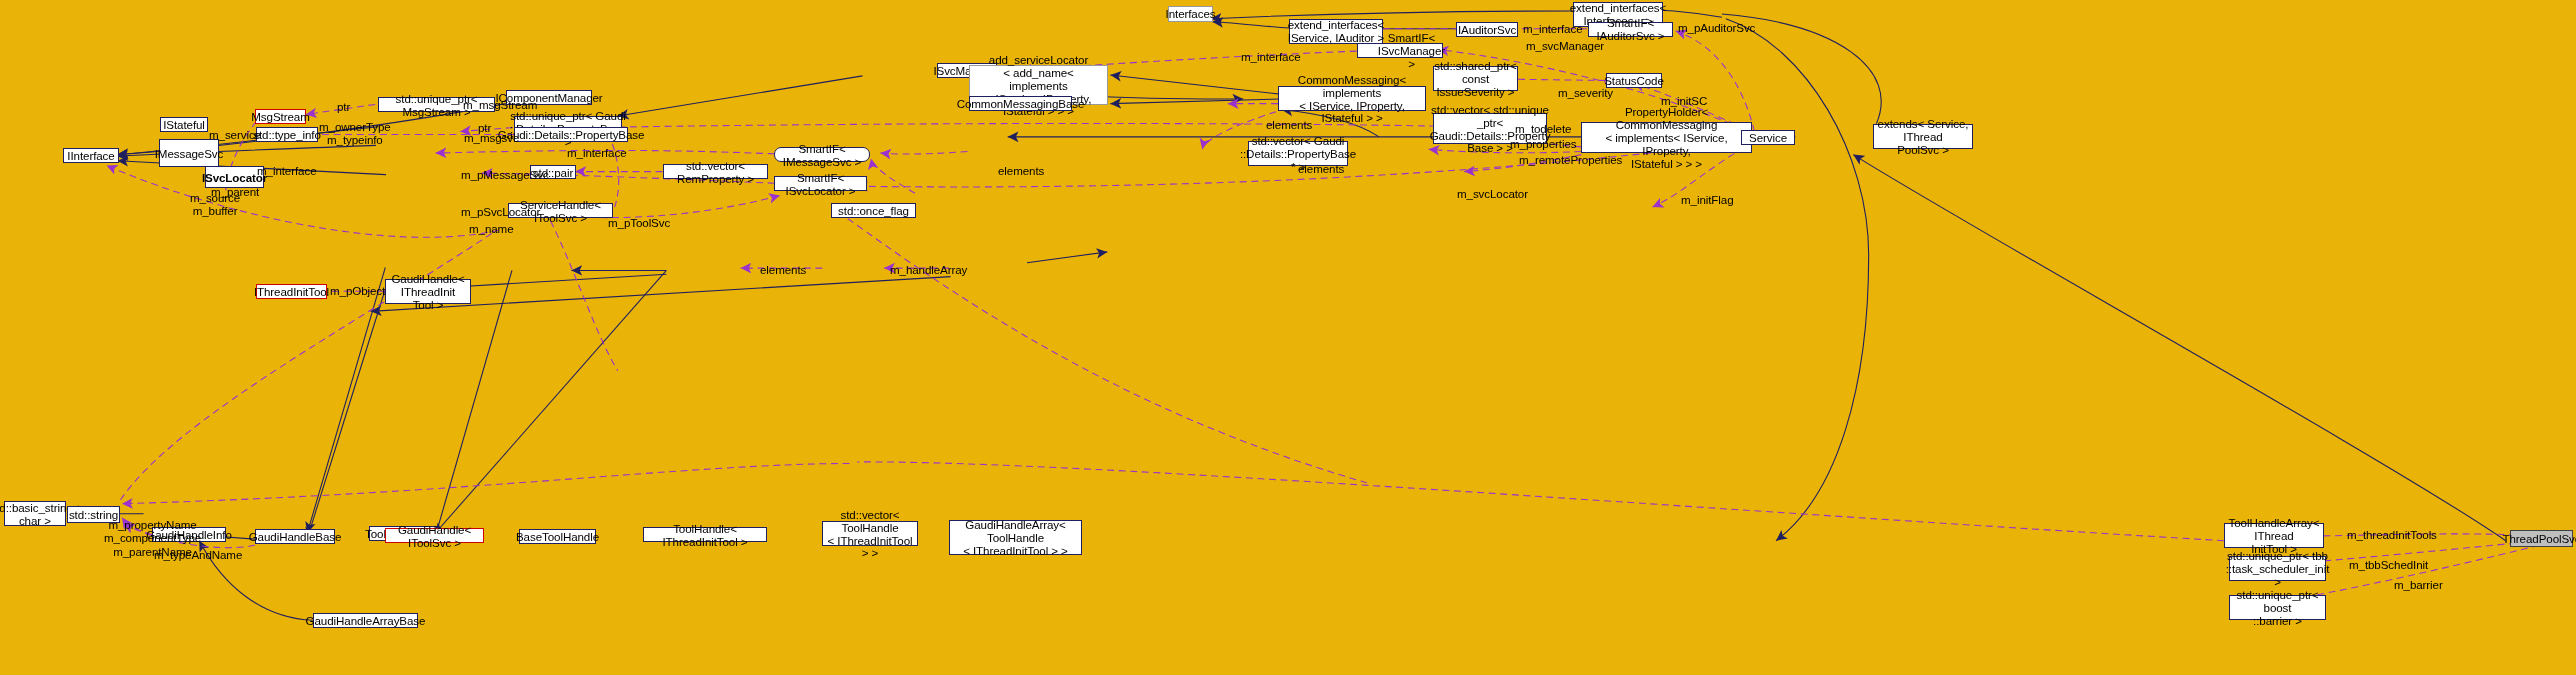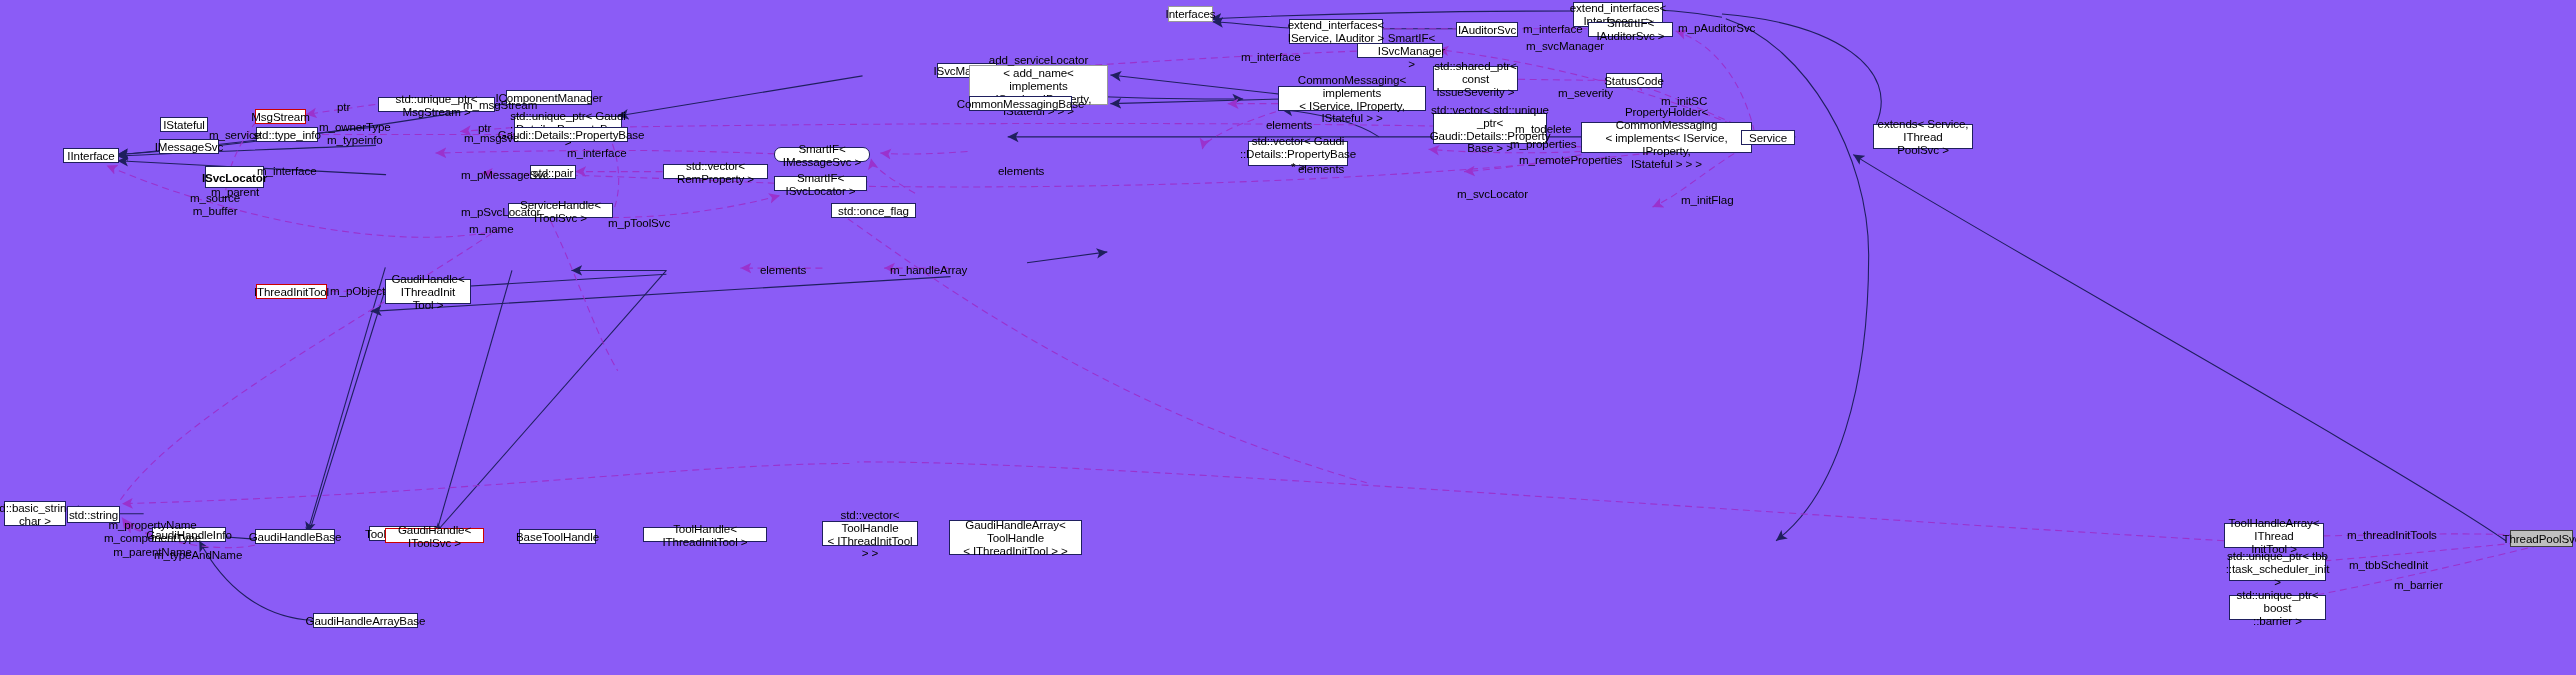--- a/index.html
+++ b/index.html
@@ -1,21 +1,21 @@
 <!DOCTYPE html>
 <html style="font-size:12.4px"><head>
 <meta charset="utf-8">
 <title>ThreadPoolSvc collaboration diagram</title>
 <style>
   html,body{margin:0;padding:0;background:#ffffff;}
   #canvas{
     position:relative;
     width:2576px;
     height:676px;
-    background:#8b5cf6;
+    background:#eab308;
     font-family:"Liberation Sans", sans-serif;
     overflow:hidden;
   }
   svg.edges{
     position:absolute;
     left:0;top:0;
     width:2576px;height:676px;
     pointer-events:none;
   }
   .node{
@@ -333,21 +333,21 @@
   <div class="node" style="left:1433px;top:113px;width:114px;height:31px;">std::vector&lt; std::unique
 _ptr&lt; Gaudi::Details::Property
 Base &gt; &gt;</div>
   <div class="node" style="left:1581px;top:122px;width:171px;height:31px;">PropertyHolder&lt; CommonMessaging
 &lt; implements&lt; IService, IProperty,
 IStateful &gt; &gt; &gt;</div>
   <div class="node" style="left:1741px;top:130px;width:54px;height:15.4px;">Service</div>
   <div class="node" style="left:1873px;top:124px;width:100px;height:25px;">extends&lt; Service, IThread
 PoolSvc &gt;</div>
   <div class="node" style="left:63px;top:148px;width:56px;height:15.4px;">IInterface</div>
-  <div class="node" style="left:159px;top:139px;width:60px;height:15px;text-align:center;">IMessageSvc</div>
+  <div class="node" style="left:159px;top:139px;width:60px;height:28px;text-align:center;">IMessageSvc</div>
   <div class="node" style="left:256px;top:127px;width:62px;height:15.4px;">std::type_info</div>
   <div class="node" style="left:514px;top:127px;width:114px;height:15.4px;">Gaudi::Details::PropertyBase</div>
   <div class="node" style="left:774px;top:147px;width:96px;height:15.4px;border-radius:7px;">SmartIF&lt; IMessageSvc &gt;</div>
   <div class="node" style="left:1248px;top:141px;width:100px;height:25px;">std::vector&lt; Gaudi
 ::Details::PropertyBase * &gt;</div>
   <div class="node" style="left:205px;top:166px;width:59px;height:22px;font-weight:bold;">ISvcLocator</div>
   <div class="node" style="left:530px;top:165px;width:46px;height:14px;">std::pair</div>
   <div class="node" style="left:663px;top:164px;width:105px;height:15.4px;">std::vector&lt; RemProperty &gt;</div>
   <div class="node" style="left:774px;top:176px;width:93px;height:15.4px;">SmartIF&lt; ISvcLocator &gt;</div>
   <div class="node" style="left:508px;top:203px;width:105px;height:15.4px;">ServiceHandle&lt; IToolSvc &gt;</div>

